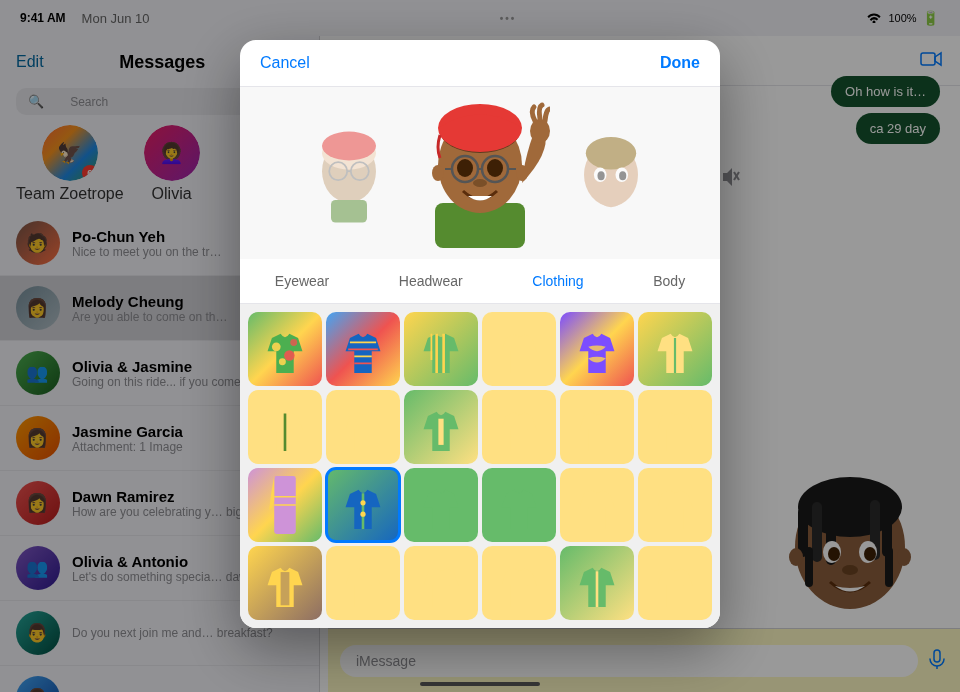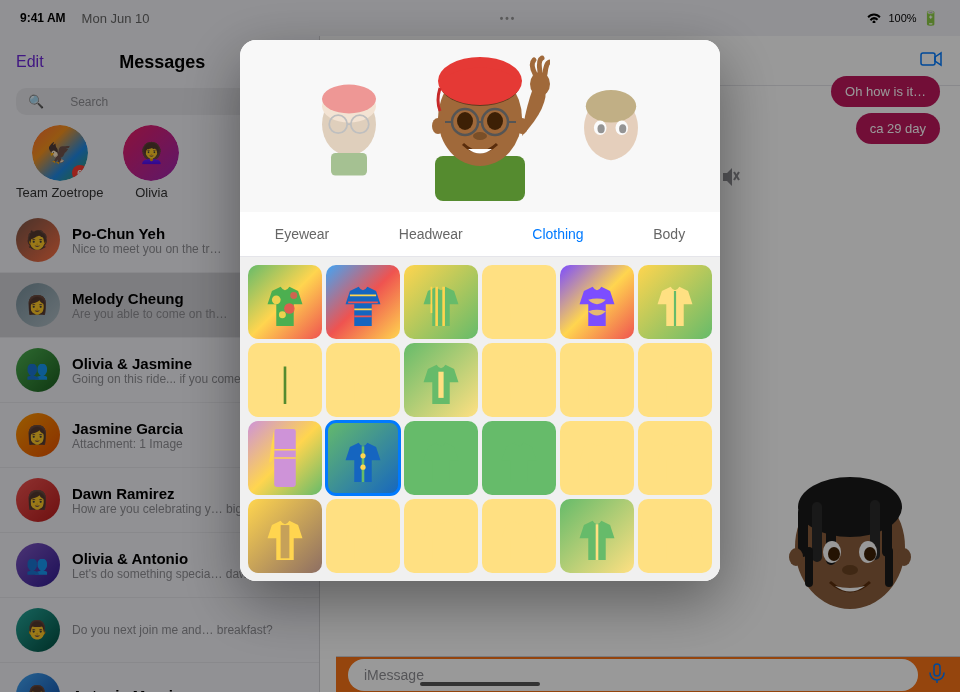--- a/index.html
+++ b/index.html
@@ -55,21 +55,21 @@
       flex-direction: column;
     }
 
     .sidebar-header {
       padding: 12px 16px 8px;
       display: flex;
       align-items: center;
       justify-content: space-between;
     }
     .sidebar-edit-btn {
-      color: #6d28d9;
+      color: #0369a1;
       font-size: 16px;
       background: none;
       border: none;
       cursor: pointer;
     }
     .sidebar-title {
       font-size: 18px;
       font-weight: 700;
       color: #000;
     }
@@ -105,21 +105,21 @@
       gap: 4px;
     }
     .contact-avatar {
       width: 56px;
       height: 56px;
       border-radius: 50%;
       overflow: hidden;
       position: relative;
     }
     .contact-name {
-      font-size: 13px;
+      font-size: 16px;
       color: #333;
       text-align: center;
     }
     .avatar-team {
       width: 56px; height: 56px;
       background: linear-gradient(135deg, #ff6b35, #f7931e, #1e88e5, #43a047);
       border-radius: 50%;
       display: flex; align-items: center; justify-content: center;
       font-size: 20px;
     }
@@ -189,21 +189,21 @@
 
     .chat-bubble-container {
       position: absolute;
       top: 40px; right: 20px;
       display: flex;
       flex-direction: column;
       align-items: flex-end;
       gap: 6px;
     }
     .chat-bubble {
-      background: #be185d;
+      background: #14532d;
       color: white;
       padding: 8px 14px;
       border-radius: 18px;
       font-size: 13px;
       max-width: 200px;
     }
 
     
     .modal-overlay {
       position: absolute;
@@ -528,36 +528,41 @@
       </div>
 
       <div style="position:absolute;top:130px;right:220px;">
         <svg width="20" height="20" viewBox="0 0 20 20" fill="none">
           <path d="M3 7h4l5-5v18l-5-5H3V7z" fill="#8e8e93"></path>
           <line x1="14" y1="6" x2="19" y2="14" stroke="#8e8e93" stroke-width="2"></line>
           <line x1="19" y1="6" x2="14" y2="14" stroke="#8e8e93" stroke-width="2"></line>
         </svg>
       </div>
 
-      <div style="position:absolute;bottom:0;left:16px;right:0;height:36px;background:#f97316;border-top:1px solid #d1d1d6;display:flex;align-items:center;padding:0 12px;gap:8px;">
+      <div style="position:absolute;bottom:0;left:8px;right:0;height:64px;background:#fef9c3;border-top:1px solid #d1d1d6;display:flex;align-items:center;padding:0 12px;gap:8px;">
         <div style="flex:1;background:#fff;border-radius:20px;padding:8px 16px;font-size:14px;color:#8e8e93;">iMessage</div>
         <button style="background:none;border:none;cursor:pointer;">
           <svg width="22" height="22" viewBox="0 0 22 22" fill="none">
             <rect x="8" y="2" width="6" height="12" rx="3" stroke="#007aff" stroke-width="1.5"></rect>
             <path d="M4 11a7 7 0 0014 0" stroke="#007aff" stroke-width="1.5" stroke-linecap="round"></path>
             <line x1="11" y1="18" x2="11" y2="21" stroke="#007aff" stroke-width="1.5"></line>
           </svg>
         </button>
       </div>
     </div>
   </div>
 
   <div class="modal-overlay">
     <div class="modal">
 
+      <div class="modal-header">
+        <button class="modal-cancel">Cancel</button>
+        <div style="width:60px;"></div>
+        <button class="modal-done">Done</button>
+      </div>
 
       <div class="memoji-preview-area">
 
         <div class="memoji-preview-small">
           <svg viewBox="0 0 100 120" width="90" height="110">
             <ellipse cx="50" cy="58" rx="30" ry="35" fill="#c8a882"></ellipse>
             <ellipse cx="50" cy="38" rx="30" ry="18" fill="#f0d0b0"></ellipse>
 
             <circle cx="38" cy="58" r="10" fill="none" stroke="#888" stroke-width="2"></circle>
             <circle cx="62" cy="58" r="10" fill="none" stroke="#888" stroke-width="2"></circle>

